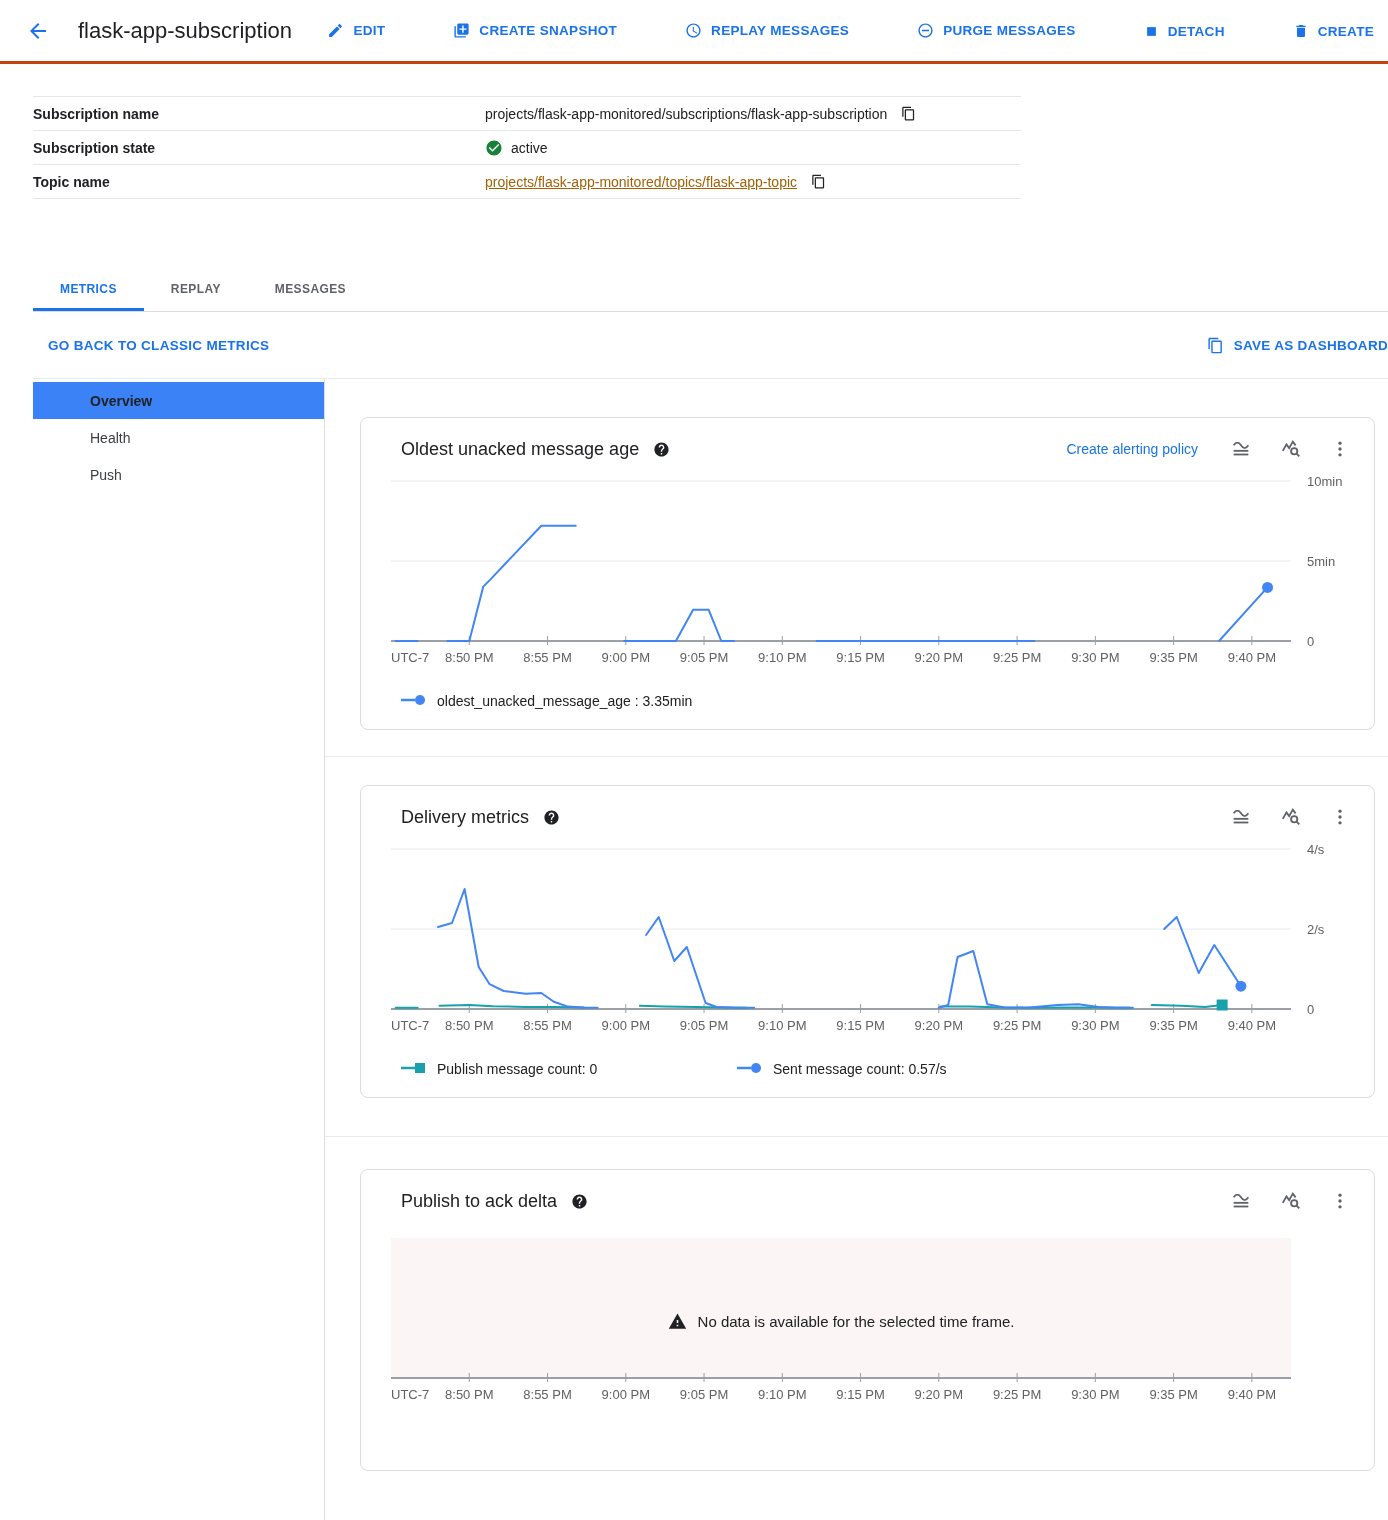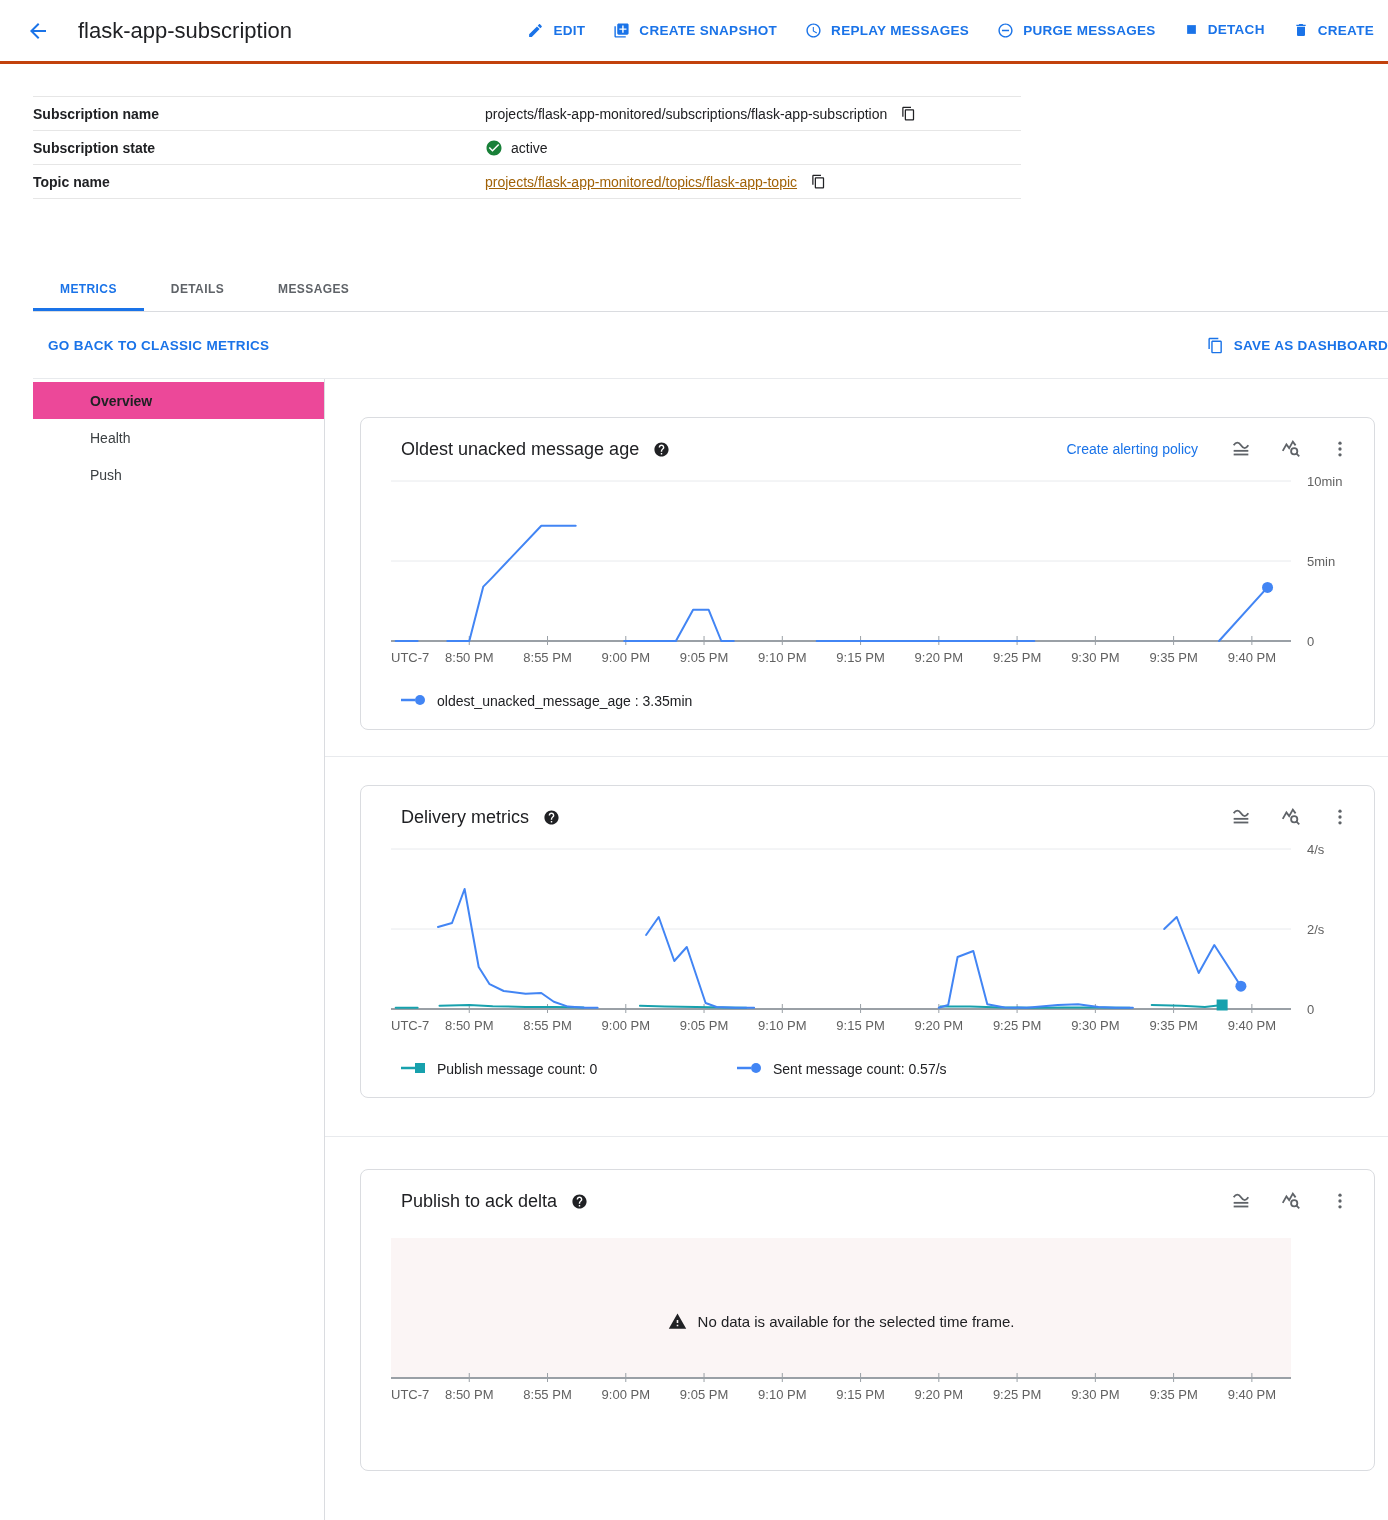--- a/index.html
+++ b/index.html
@@ -4,21 +4,21 @@
 <style>
   * { margin:0; padding:0; box-sizing:border-box; }
   html,body { width:1388px; height:1520px; background:#fff; overflow:hidden;
     font-family:"Liberation Sans","DejaVu Sans",sans-serif; color:#202124; }
 
   
   .topbar { height:64px; display:flex; align-items:center; padding:0 14px 0 24px;
     border-bottom:3px solid #c2410c; background:#fff; }
   .back-btn { width:28px; height:28px; display:flex; align-items:center; justify-content:center; cursor:pointer; }
   .topbar-title { font-size:22px; font-weight:400; margin-left:26px; color:#202124; }
-  .top-actions { margin-left:auto; display:flex; align-items:flex-start; gap:28px; }
+  .top-actions { margin-left:auto; display:flex; align-items:flex-end; gap:68px; }
   .action-btn { display:flex; align-items:center; gap:9px; color:#1a73e8; font-size:13.5px;
     font-weight:600; letter-spacing:.3px; cursor:pointer; white-space:nowrap; }
   .action-btn svg { flex:0 0 auto; }
 
   
   .details { margin:32px 0 0 33px; width:988px; border-top:1px solid #e6e6e6; }
   .d-row { display:flex; align-items:center; height:34px; border-bottom:1px solid #e6e6e6; font-size:14px; }
   .d-label { width:452px; font-weight:700; }
   .d-value { display:flex; align-items:center; gap:8px; }
   .d-link { color:#a16207; text-decoration:underline; cursor:pointer; }
@@ -34,21 +34,21 @@
   .subbar { height:66px; display:flex; align-items:center; padding-left:48px;justify-content:space-between; }
   .sub-link { color:#1a73e8; font-size:13.5px; font-weight:600; letter-spacing:.3px; cursor:pointer;
     display:flex; align-items:center; gap:10px; }
   .sub-link + .sub-link { margin-left:50px; }
 
   
   .content { margin-left:33px; border-top:1px solid #e8eaed; display:flex; min-height:1148px; }
   .sidebar { width:292px; border-right:1px solid #dadce0; padding-top:3px; flex:0 0 292px; }
   .side-item { height:37px; display:flex; align-items:center; padding-left:57px; font-size:14px;
     color:#3c4043; cursor:pointer; }
-  .side-item.selected { background:#ec4899; color:#202124; font-weight:600; }
+  .side-item.selected { background:#3b82f6; color:#202124; font-weight:600; }
 
   .main { flex:1; }
   .sect { padding:38px 13px 26px 35px; }
   .sect.b { border-bottom:1px solid #e8eaed; }
   .sect2 { padding:28px 13px 38px 35px; }
   .sect3 { padding:32px 13px 30px 35px; }
 
   .card { border:1px solid #dadce0; border-radius:8px; background:#fff; padding:20px 24px 10px 24px; width:1015px; }
   .card-head { display:flex; align-items:center; }
   .card-title { font-size:18px; font-weight:400; margin-left:16px; }
@@ -148,21 +148,21 @@
         <svg width="15" height="15" viewBox="0 0 24 24">
             <path fill="#202124" d="M16 1H4c-1.1 0-2 .9-2 2v14h2V3h12V1zm3 4H8c-1.1 0-2 .9-2 2v14c0 1.1.9 2 2 2h11c1.1 0 2-.9 2-2V7c0-1.1-.9-2-2-2zm0 16H8V7h11v14z"></path>
           </svg>
       </span>
     </div>
   </div>
 </section>
 
 <nav class="tabs">
   <div class="tab active">METRICS</div>
-  <div class="tab">DETAILS</div>
+  <div class="tab">REPLAY</div>
   <div class="tab">MESSAGES</div>
 </nav>
 
 <div class="subbar">
   <span class="sub-link">
     <span>GO BACK TO CLASSIC METRICS</span>
   </span>
   <span class="sub-link">
     <svg width="17" height="17" viewBox="0 0 24 24">
         <path fill="#1a73e8" d="M16 1H4c-1.1 0-2 .9-2 2v14h2V3h12V1zm3 4H8c-1.1 0-2 .9-2 2v14c0 1.1.9 2 2 2h11c1.1 0 2-.9 2-2V7c0-1.1-.9-2-2-2zm0 16H8V7h11v14z"></path>

